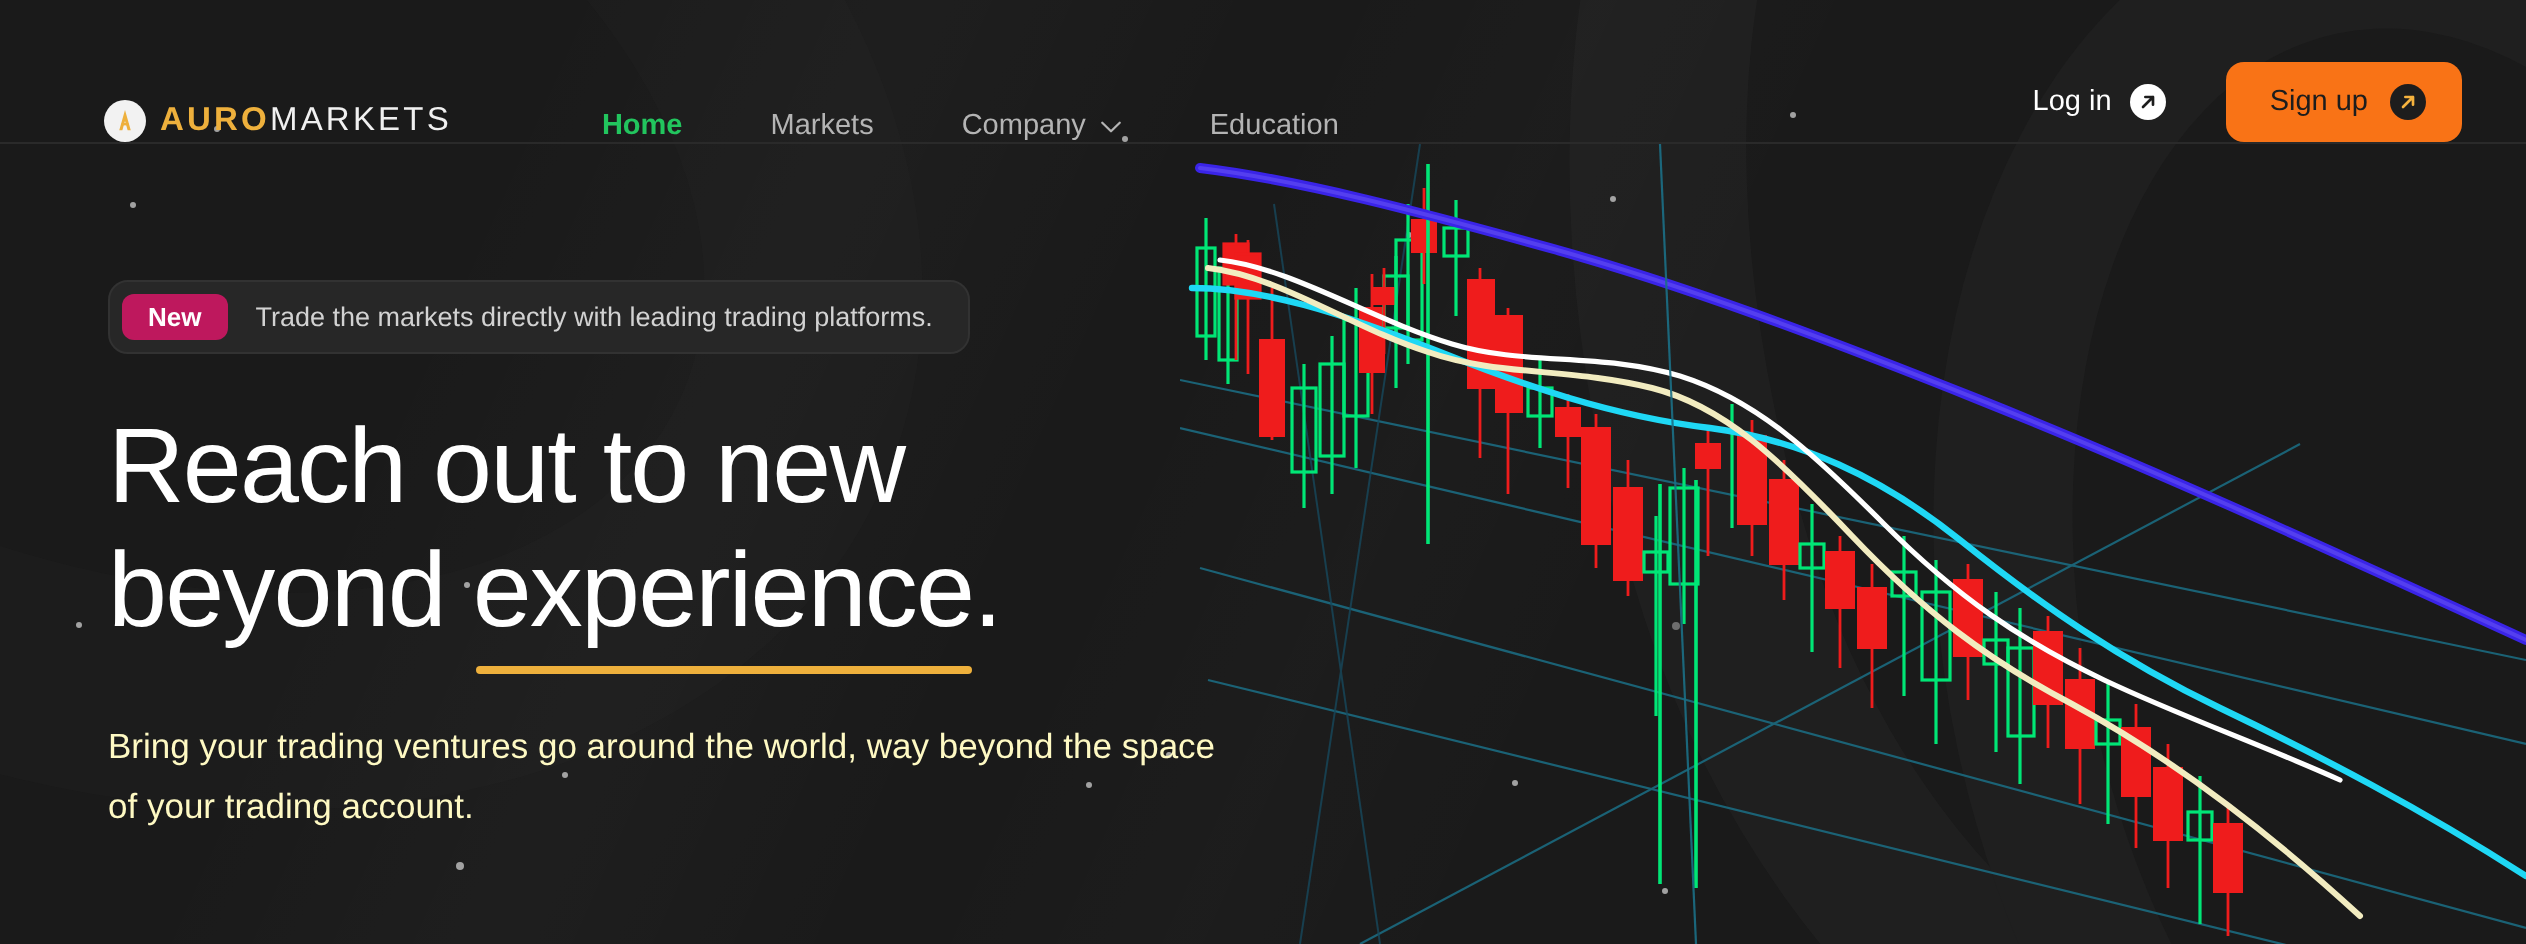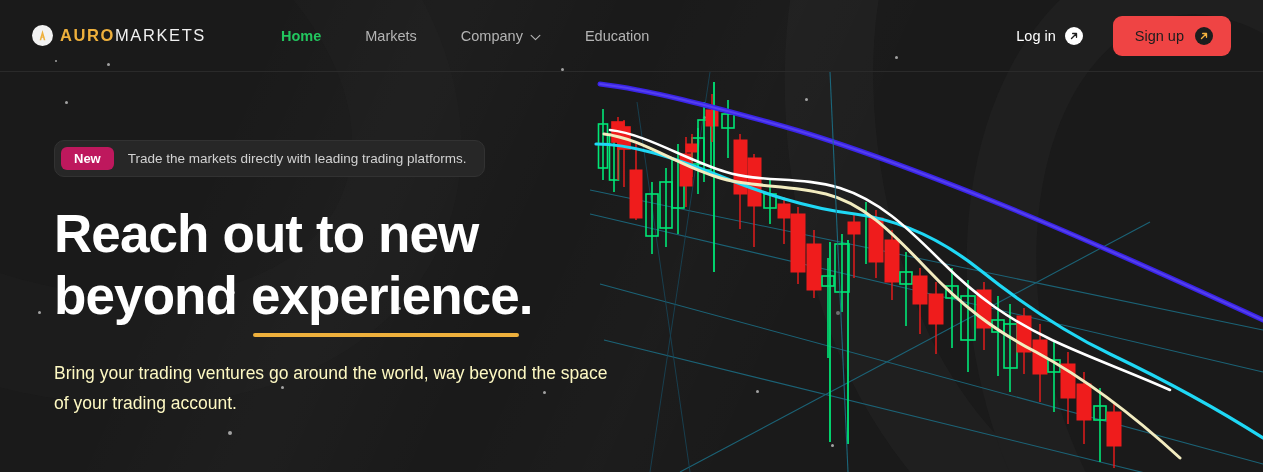--- a/index.html
+++ b/index.html
@@ -61,22 +61,22 @@
     position:absolute;
     background:#cfcfcf;
     border-radius:50%;
     opacity:.75;
   }
 
   
   .header {
     position:absolute; top:0; left:0;
     width:1263px; height:72px;
-    display:flex; align-items:center;
-    padding:0 32px 0 32px;
+    display:flex; align-items:flex-end;
+    padding:0 32px 0 52px;
     border-bottom:1px solid #2a2a2a;
     z-index:20;
   }
   .logo { display:flex; align-items:center; gap:7px; }
   .logo-mark {
     width:21px; height:21px; border-radius:50%;
     background:#f2f2f2;
     display:flex; align-items:center; justify-content:center;
     flex:0 0 auto;
   }
@@ -98,21 +98,21 @@
   .login-label { color:#ffffff; font-size:14.5px; }
   .circ {
     width:18px; height:18px; border-radius:50%;
     display:flex; align-items:center; justify-content:center; flex:0 0 auto;
   }
   .circ-light { background:#ffffff; }
   .circ-dark { background:#1d1d1d; }
 
   .signup {
     display:flex; align-items:center; gap:11px;
-    background:#ef4444; color:#1d1d1d;
+    background:#f97316; color:#1d1d1d;
     border:none; border-radius:9px;
     padding:11px 18px 11px 22px;
     font-size:14.5px; font-family:inherit; cursor:pointer;
   }
 
   
   .chart-art {
     position:absolute;
     left:590px; top:72px;
     width:673px; height:400px;
@@ -136,21 +136,21 @@
     font-size:13px; font-weight:700;
     border-radius:6px;
     padding:5px 13px;
     line-height:1;
   }
   .badge-text { color:#d2d2d2; font-size:13.5px; }
 
   .headline {
     margin-top:26px;
     font-size:53px; line-height:62px;
-    font-weight:700; color:#ffffff;
+    font-weight:400; color:#ffffff;
     letter-spacing:-0.9px;
   }
   .hl-underline { position:relative; display:inline-block; }
   .hl-underline::after {
     content:""; position:absolute;
     left:2px; right:14px; bottom:-10px;
     height:4px; background:#eeb03c; border-radius:2px;
   }
 
   .subtitle {

